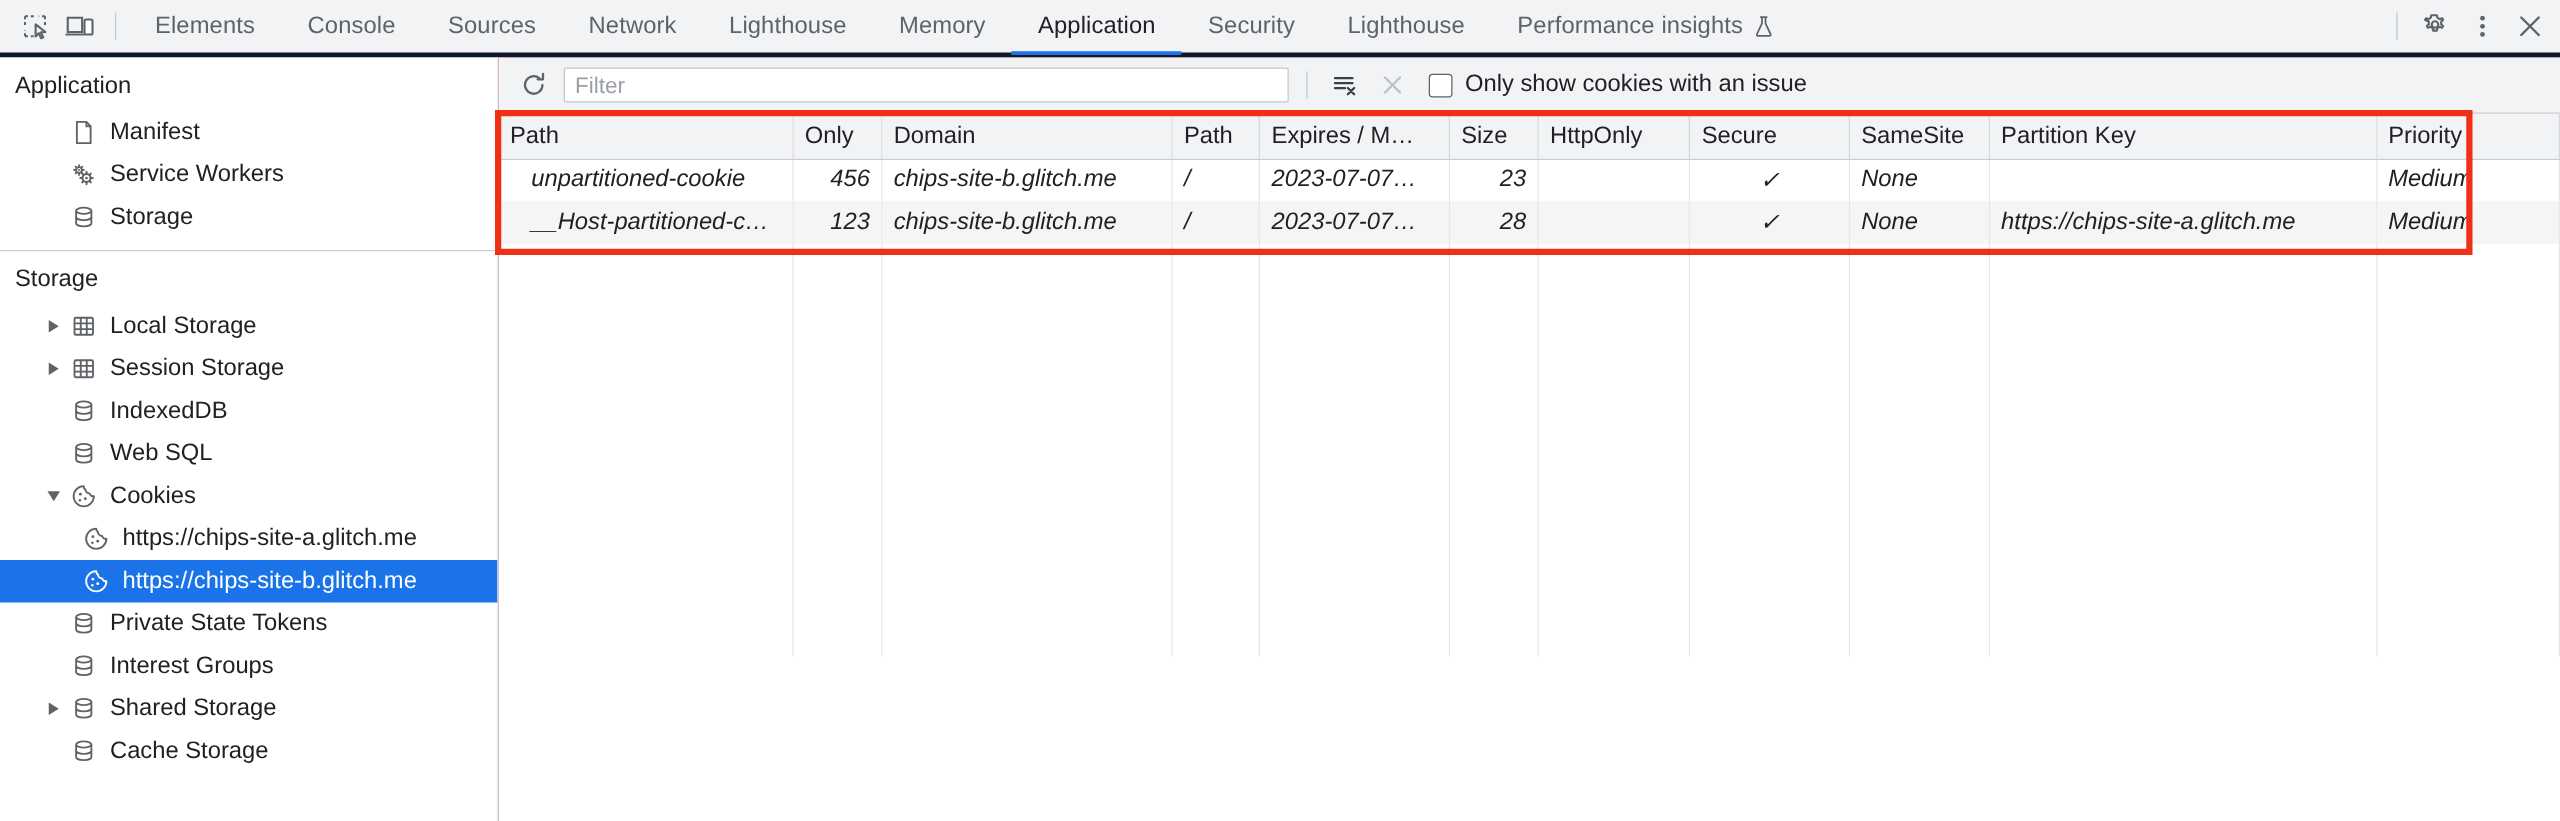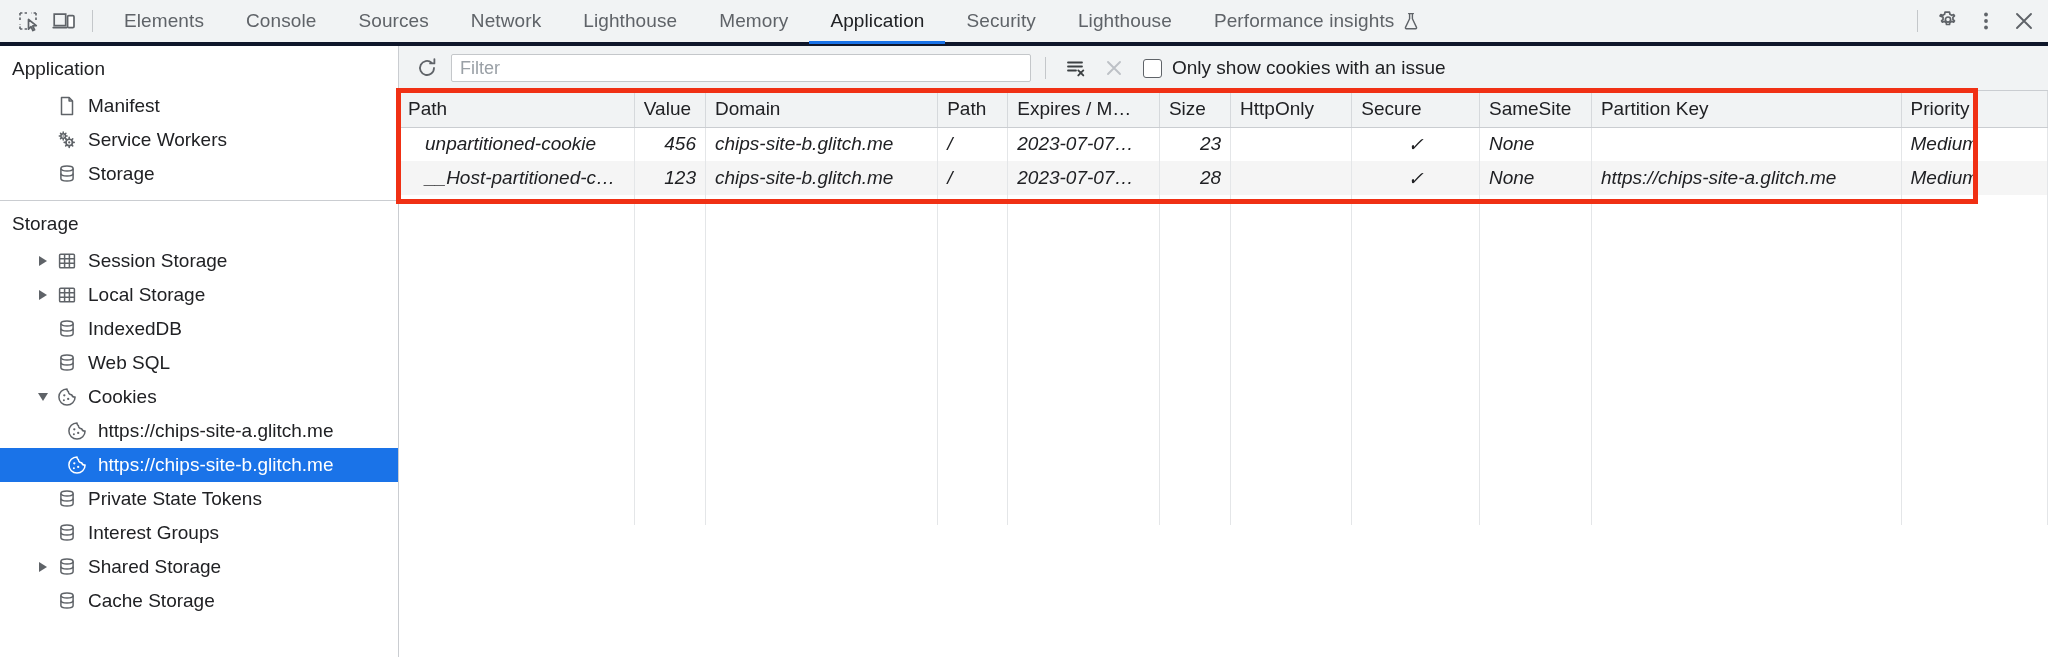--- a/index.html
+++ b/index.html
@@ -322,33 +322,33 @@
             <div class="tree-row indent-1">
               <span class="twisty">
                 <i></i>
               </span>
               <span class="ticon">
                 <svg width="22" height="22" viewBox="0 0 22 22">
                   <rect x="3.6" y="4.2" width="14.8" height="13.6" rx="1.1" fill="none" stroke="#5f6368" stroke-width="1.5"></rect>
               <path d="M3.6 8.7 h14.8 M3.6 13.3 h14.8 M8.6 4.2 v13.6 M13.4 4.2 v13.6" stroke="#5f6368" stroke-width="1.5"></path>
                 </svg>
               </span>
-              <span class="tlabel">Session Storage</span>
+              <span class="tlabel">Local Storage</span>
             </div>
             <div class="tree-row indent-1">
               <span class="twisty">
                 <i></i>
               </span>
               <span class="ticon">
                 <svg width="22" height="22" viewBox="0 0 22 22">
                   <rect x="3.6" y="4.2" width="14.8" height="13.6" rx="1.1" fill="none" stroke="#5f6368" stroke-width="1.5"></rect>
               <path d="M3.6 8.7 h14.8 M3.6 13.3 h14.8 M8.6 4.2 v13.6 M13.4 4.2 v13.6" stroke="#5f6368" stroke-width="1.5"></path>
                 </svg>
               </span>
-              <span class="tlabel">Local Storage</span>
+              <span class="tlabel">Session Storage</span>
             </div>
             <div class="tree-row indent-1">
               <span class="twisty"></span>
               <span class="ticon">
                 <svg width="22" height="22" viewBox="0 0 22 22">
                   <ellipse cx="11" cy="5.6" rx="6.1" ry="2.5" fill="none" stroke="#5f6368" stroke-width="1.5"></ellipse>
               <path d="M4.9 5.6 v5 c0 1.4 2.7 2.5 6.1 2.5 s6.1-1.1 6.1-2.5 v-5" fill="none" stroke="#5f6368" stroke-width="1.5"></path>
               <path d="M4.9 10.6 v5 c0 1.4 2.7 2.5 6.1 2.5 s6.1-1.1 6.1-2.5 v-5" fill="none" stroke="#5f6368" stroke-width="1.5"></path>
                 </svg>
               </span>
@@ -498,21 +498,21 @@
               <col style="width: 68px;">
               <col style="width: 116px;">
               <col style="width: 122px;">
               <col style="width: 107px;">
               <col style="width: 296px;">
               <col style="width: 140px;">
             </colgroup>
           <thead>
             <tr id="cookie-head-row">
                 <th>Path</th>
-                <th>Value</th>
+                <th>Only</th>
                 <th>Domain</th>
                 <th>Path</th>
                 <th>Expires / M…</th>
                 <th>Size</th>
                 <th>HttpOnly</th>
                 <th>Secure</th>
                 <th>SameSite</th>
                 <th>Partition Key</th>
                 <th>Priority</th>
               </tr>

